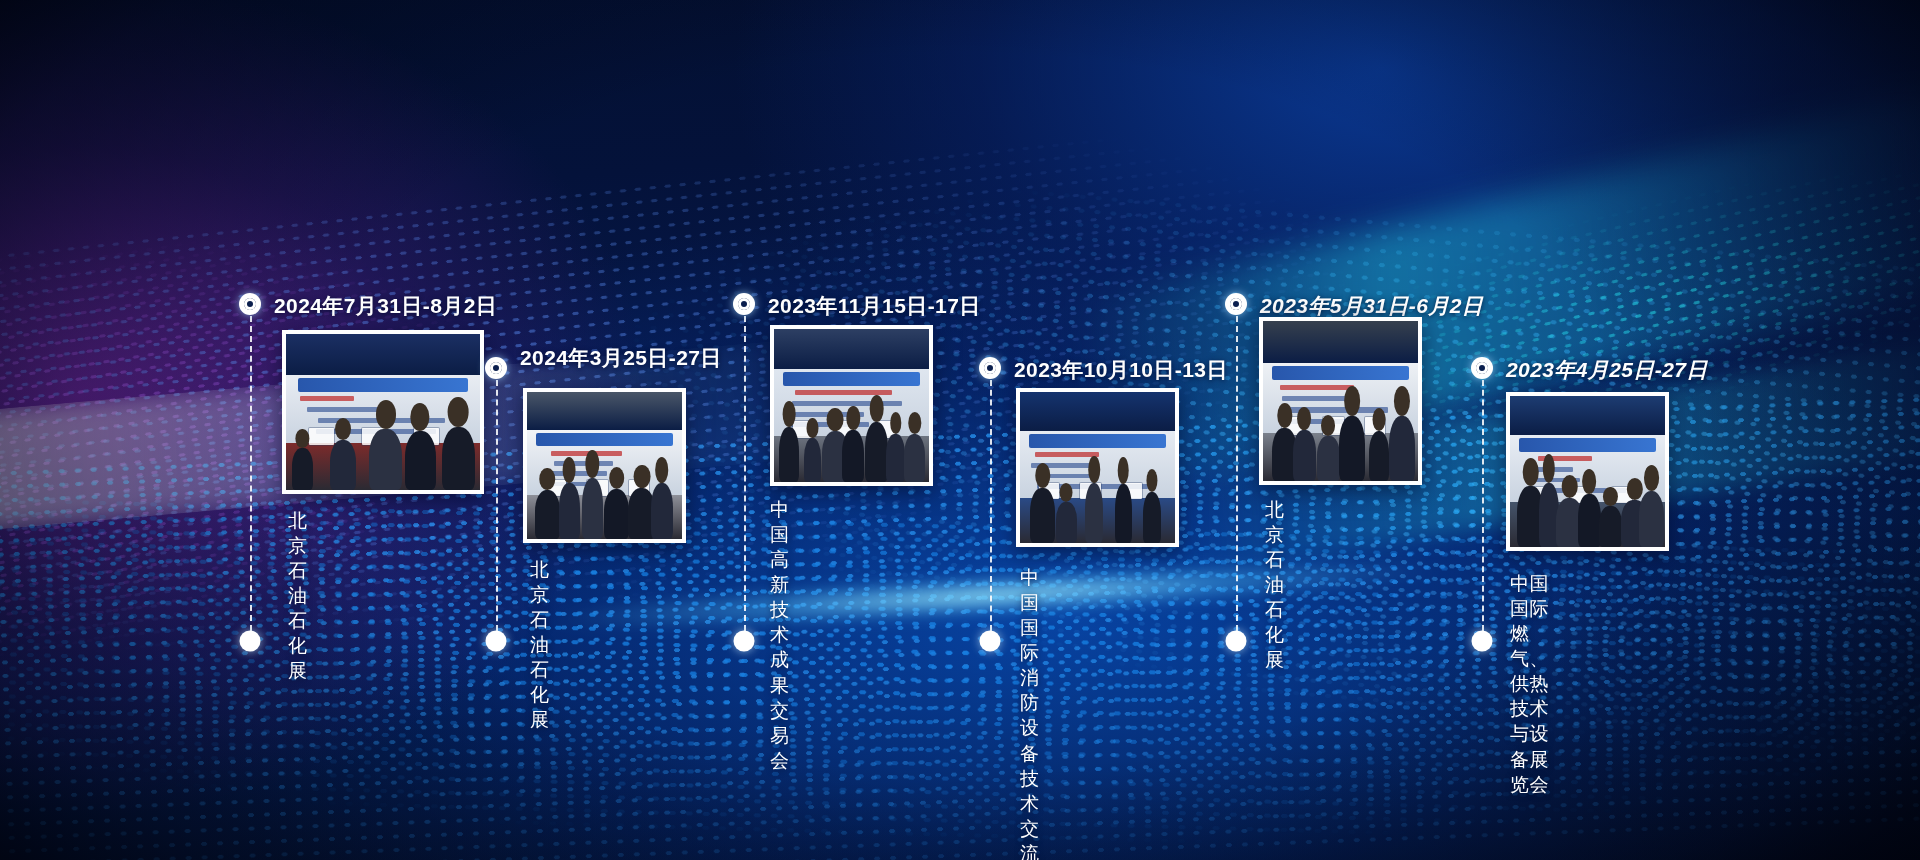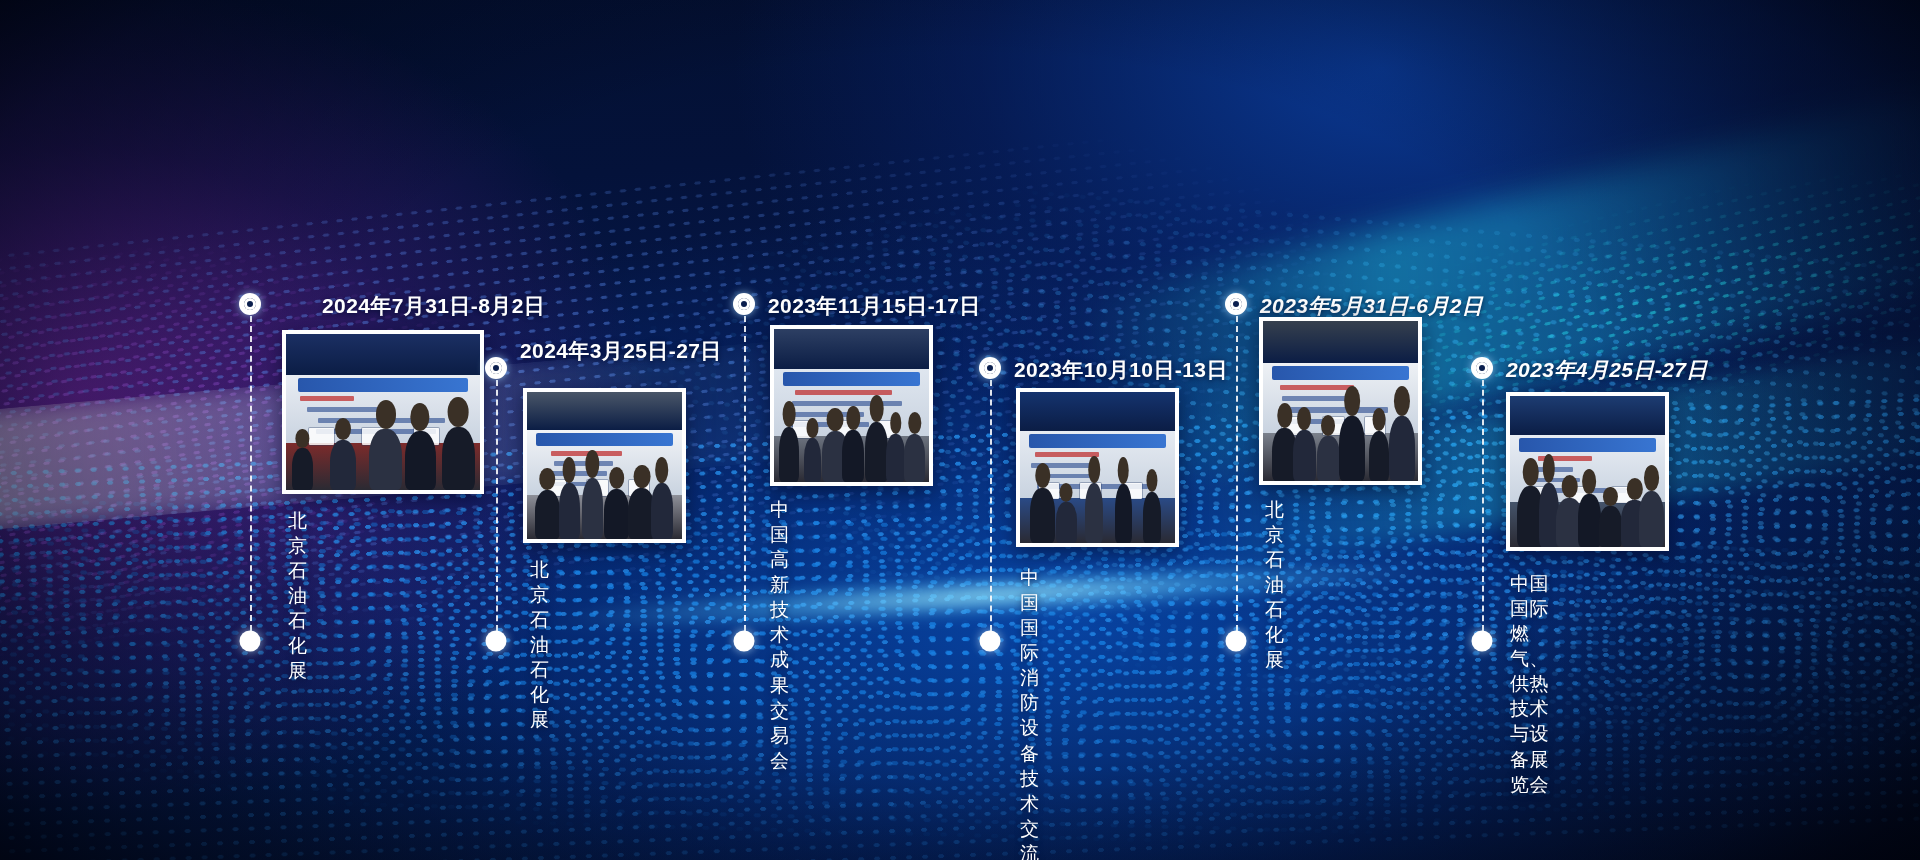--- a/index.html
+++ b/index.html
@@ -188,21 +188,21 @@
   <div class="ribbon ribbon-cyan"></div>
   <div class="ribbon ribbon-cyan2"></div>
   <div class="ribbon ribbon-glow"></div>
   <div class="vignette"></div>
 
   <div id="timeline">
       <div class="node" style="left: 0px; top: 0px;">
         <div class="connector" style="left: 250px; top: 316px; height: 315px;"></div>
         <div class="marker" style="left: 250px; top: 304px;"></div>
         <div class="base-dot" style="left: 250px; top: 641px;"></div>
-        <div class="date" style="left: 274px; top: 292px; margin-left: 48px;">2024年7月31日-8月2日</div>
+        <div class="date" style="left: 274px; top: 292px;">2024年7月31日-8月2日</div>
         <div class="card" title="成都多国仪表展展台合影" style="left: 282px; top: 330px; width: 202px; height: 164px;">
           <div class="photo">
             <div class="sky" style="background: linear-gradient(rgb(27, 47, 99) 0%, rgb(11, 29, 69) 100%);"></div>
             <div class="wall" style="background: linear-gradient(rgb(233, 237, 243) 0%, rgb(201, 211, 224) 100%);"></div>
             <div class="floor" style="background: linear-gradient(rgb(125, 43, 43) 0%, rgb(42, 42, 51) 100%);"></div>
             <div class="band" style="left: 6%; top: 28%; width: 88%; height: 9%; background: linear-gradient(90deg, rgb(30, 79, 168), rgb(47, 111, 208)); border-radius: 2px; opacity: 0.95;"></div>
             <div class="txtline" style="left: 7%; top: 40%; width: 28%; height: 3.2%; background: rgba(190, 40, 40, 0.72);"></div>
             <div class="txtline" style="left: 10.9073%; top: 47%; width: 42.9781%; height: 3.2%; background: rgba(36, 70, 140, 0.6);"></div>
             <div class="txtline" style="left: 16.7085%; top: 54%; width: 65.2158%; height: 3.2%; background: rgba(36, 70, 140, 0.6);"></div>
             <div class="txtline" style="left: 15.7141%; top: 61%; width: 61.4041%; height: 3.2%; background: rgba(36, 70, 140, 0.6);"></div>
@@ -217,21 +217,21 @@
               <span style="left: 80.1789%; width: 17.263%; height: 88.4203%; background: rgb(22, 27, 40);"></span>
             </div>
           </div>
         </div>
         <div class="caption" style="left: 288px; top: 508px;">北京石油石化展</div>
       </div>
       <div class="node" style="left: 0px; top: 0px;">
         <div class="connector" style="left: 496px; top: 380px; height: 251px;"></div>
         <div class="marker" style="left: 496px; top: 368px;"></div>
         <div class="base-dot" style="left: 496px; top: 641px;"></div>
-        <div class="date" style="left: 520px; top: 337px;">2024年3月25日-27日</div>
+        <div class="date" style="left: 520px; top: 344px;">2024年3月25日-27日</div>
         <div class="card" title="北京石油石化展展位现场" style="left: 523px; top: 388px; width: 163px; height: 155px;">
           <div class="photo">
             <div class="sky" style="background: linear-gradient(rgb(74, 86, 104) 0%, rgb(11, 29, 69) 100%);"></div>
             <div class="wall" style="background: linear-gradient(rgb(242, 244, 247) 0%, rgb(201, 211, 224) 100%);"></div>
             <div class="floor" style="background: linear-gradient(rgb(142, 144, 153) 0%, rgb(42, 42, 51) 100%);"></div>
             <div class="band" style="left: 6%; top: 28%; width: 88%; height: 9%; background: linear-gradient(90deg, rgb(30, 79, 168), rgb(47, 111, 208)); border-radius: 2px; opacity: 0.95;"></div>
             <div class="txtline" style="left: 15.7141%; top: 40%; width: 45.5311%; height: 3.2%; background: rgba(190, 40, 40, 0.72);"></div>
             <div class="txtline" style="left: 17.7366%; top: 47%; width: 37.4671%; height: 3.2%; background: rgba(36, 70, 140, 0.6);"></div>
             <div class="txtline" style="left: 13.2214%; top: 54%; width: 38.6946%; height: 3.2%; background: rgba(36, 70, 140, 0.6);"></div>
             <div class="txtline" style="left: 13.539%; top: 61%; width: 29.2046%; height: 3.2%; background: rgba(36, 70, 140, 0.6);"></div>

